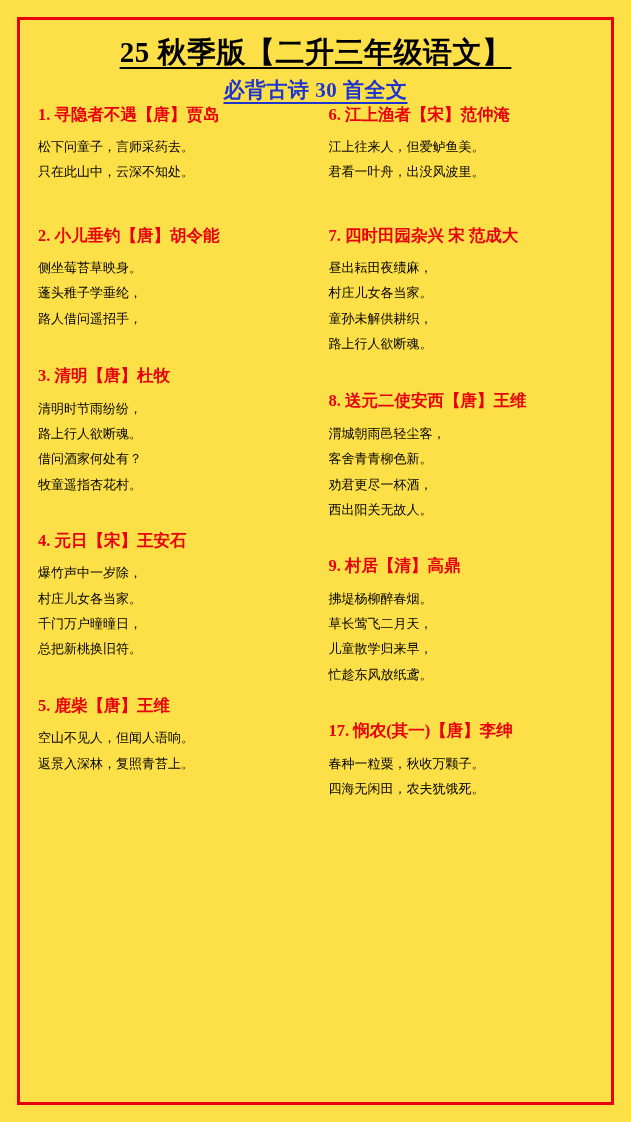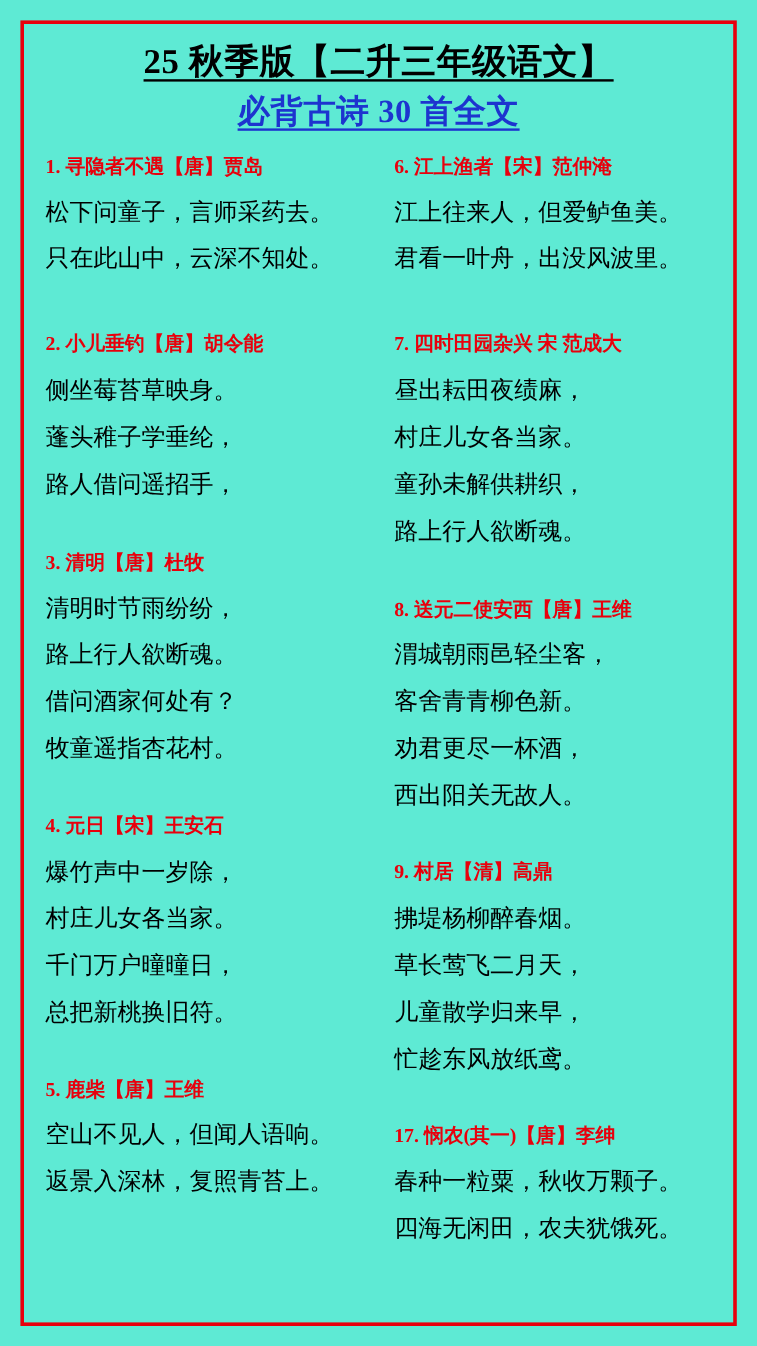--- a/index.html
+++ b/index.html
@@ -11,21 +11,21 @@
     height: 1122px;
     background: #ffffff;
     font-family: "Liberation Serif", "DejaVu Serif", serif;
   }
   .page {
     position: relative;
     width: 631px;
     height: 1122px;
     box-sizing: border-box;
     padding: 17px 17px;
-    background: #5eead4;
+    background: #fde047;
   }
   .frame {
     box-sizing: border-box;
     width: 100%;
     height: 100%;
     border: 3px solid #e8000c;
     padding: 14px 18px 10px 18px;
   }
   .title-block {
     text-align: center;
@@ -35,52 +35,51 @@
     font-weight: bold;
     color: #000000;
     letter-spacing: 0.5px;
     text-decoration: underline;
     text-underline-offset: 5px;
     line-height: 1.25;
     white-space: nowrap;
   }
   .title-sub {
     margin-top: 7px;
-    font-size: 27px;
+    font-size: 21px;
     font-weight: bold;
     color: #1d34cf;
     letter-spacing: 0.5px;
     text-decoration: underline;
     text-underline-offset: 5px;
     line-height: 1.25;
     white-space: nowrap;
   }
   .columns {
     display: flex;
-    margin-top: 17px;
     gap: 26px;
   }
   .col {
     width: 50%;
     box-sizing: border-box;
   }
   .poem {
     margin-bottom: 22px;
   }
   .poem-heading {
     color: #e8000c;
     font-weight: bold;
     font-size: 16.5px;
     line-height: 1.3;
     margin-bottom: 9px;
     white-space: nowrap;
   }
   .poem-line {
     color: #000000;
-    font-size: 20px;
+    font-size: 13px;
     line-height: 1.95;
     white-space: nowrap;
   }
   .col-left .poem-heading,
   .col-left .poem-line {
     text-align: left;
   }
   .col-right .poem-heading,
   .col-right .poem-line {
     text-align: left;

